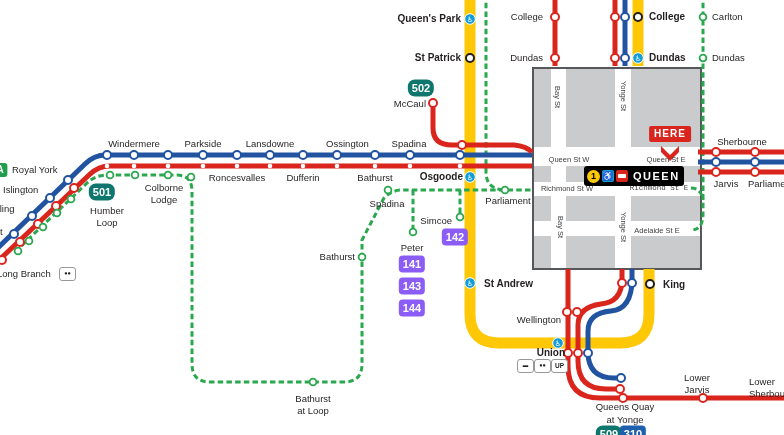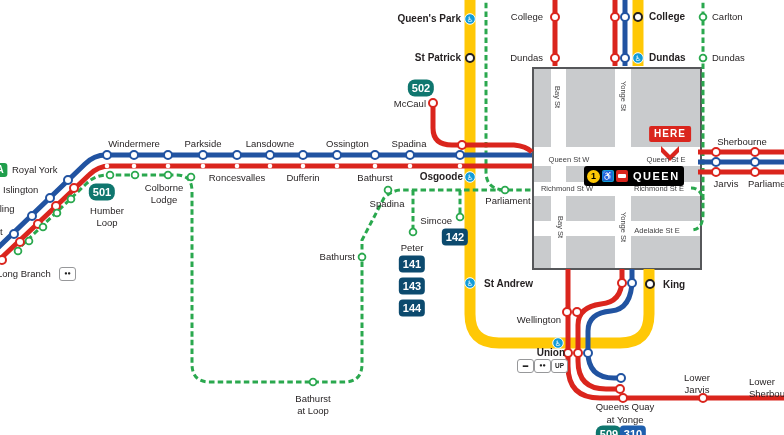--- a/index.html
+++ b/index.html
@@ -23,21 +23,21 @@
   .lbl{position:absolute;font-size:9.5px;color:#231f20;white-space:nowrap;
        transform:translate(0,-50%);line-height:1;}
   .lbl.c{transform:translate(-50%,-50%);}
   .lbl.r{transform:translate(-100%,-50%);}
   .lbl.bold{font-weight:bold;font-size:10px;}
   .lbl.street{font-size:7.5px;color:#414042;}
   .lbl.vert{writing-mode:vertical-rl;transform:translate(-50%,-50%);}
   .badge{position:absolute;transform:translate(-50%,-50%);color:#fff;font-weight:bold;
          font-size:11px;line-height:1;padding:3px 4px;border-radius:4px;white-space:nowrap;}
   .badge.red{background:#0f766e;border-radius:7px;}
-  .badge.green{background:#0c4a6e;}
+  .badge.green{background:#8b5cf6;}
   .badge.blue{background:#1e5fae;}
   .badge.green-sm{background:#1f9e4b;font-size:10px;padding:2px 4px;border-radius:3px;}
   .badge.here{background:#da251d;font-size:10px;letter-spacing:1px;padding:3px 5px;border-radius:2px;}
   
   #queenbadge{position:absolute;left:584px;top:166px;width:100px;height:20px;background:#000;
       border-radius:3px;z-index:4;display:flex;align-items:center;padding:0 3px;box-sizing:border-box;gap:2px;}
   .qb-line{width:13px;height:13px;border-radius:50%;background:#ffc806;color:#000;font-weight:bold;
       font-size:9px;display:flex;align-items:center;justify-content:center;}
   .qb-acc{width:12px;height:12px;border-radius:2px;background:#129cd8;color:#fff;font-size:9px;
       display:flex;align-items:center;justify-content:center;}
@@ -236,21 +236,21 @@
       <div class="lbl l bold" style="left: 663px; top: 285px;">King</div>
       <div class="lbl c" style="left: 697px; top: 378px;">Lower</div>
       <div class="lbl c" style="left: 697px; top: 390px;">Jarvis</div>
       <div class="lbl l" style="left: 749px; top: 382px;">Lower</div>
       <div class="lbl l" style="left: 749px; top: 394px;">Sherbourne</div>
       <div class="lbl c" style="left: 625px; top: 407px;">Queens Quay</div>
       <div class="lbl c" style="left: 625px; top: 420px;">at Yonge</div>
       <div class="lbl c street" style="left: 569px; top: 160px;">Queen St W</div>
       <div class="lbl c street" style="left: 666px; top: 160px;">Queen St E</div>
       <div class="lbl c street" style="left: 567px; top: 189px;">Richmond St W</div>
-      <div class="lbl c street" style="left: 659px; top: 189px;">Richmond St E</div>
+      <div class="lbl c street" style="left: 659px; top: 189px; font-family: Liberation Mono, monospace;">Richmond St E</div>
       <div class="lbl c street" style="left: 657px; top: 231px;">Adelaide St E</div>
       <div class="lbl c street vert" style="left: 557px; top: 97px;">Bay St</div>
       <div class="lbl c street vert" style="left: 623px; top: 96px;">Yonge St</div>
       <div class="lbl c street vert" style="left: 560px; top: 227px;">Bay St</div>
       <div class="lbl c street vert" style="left: 623px; top: 227px;">Yonge St</div>
     </div>
   <div id="badges">
       <div class="badge red" style="left: 102px; top: 192px; text-align: right;">501</div>
       <div class="badge red" style="left: 421px; top: 88px;">502</div>
       <div class="badge green" style="left: 455px; top: 237px;">142</div>

